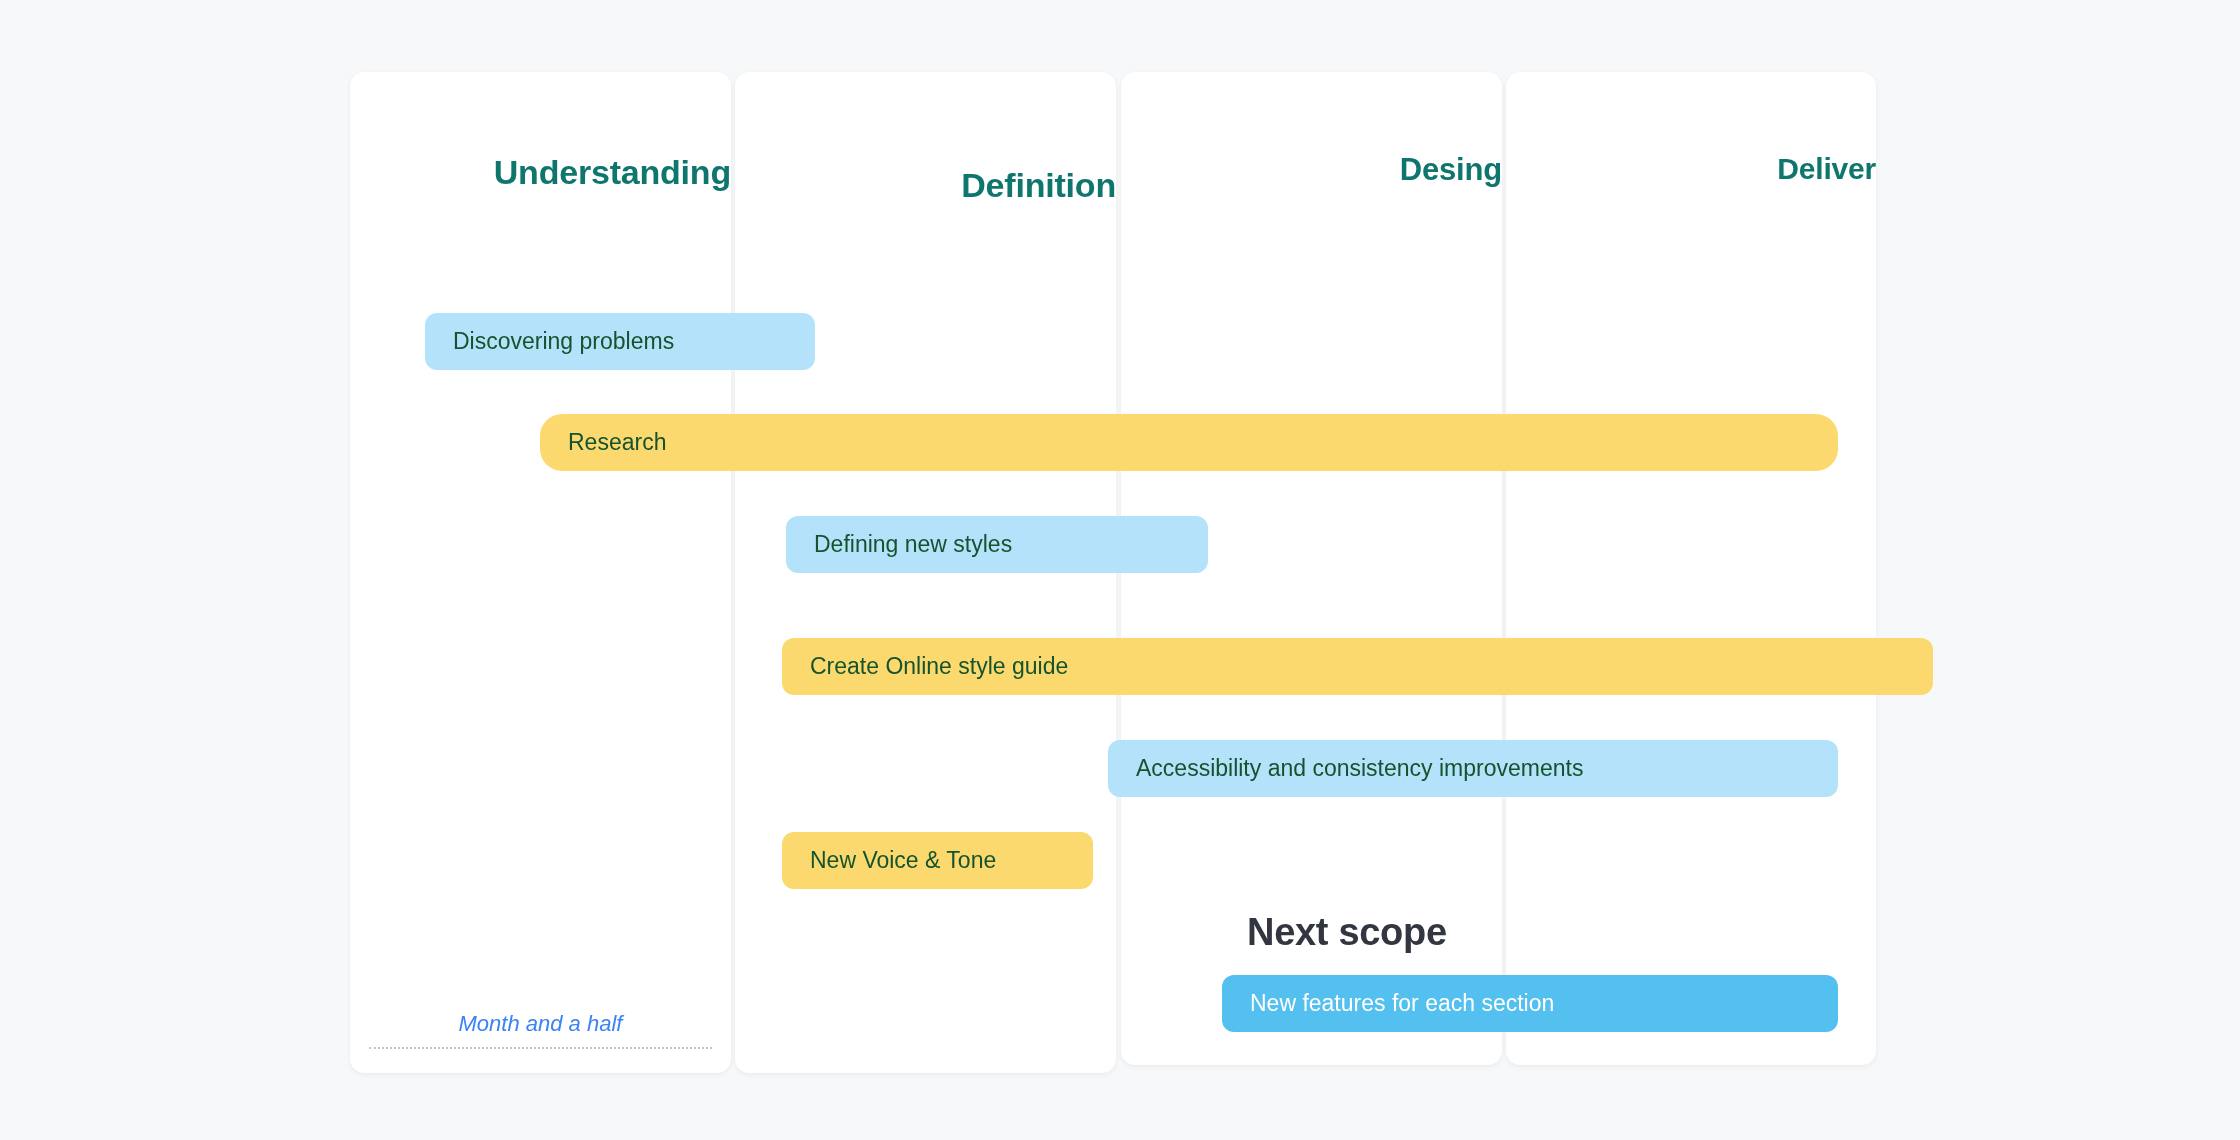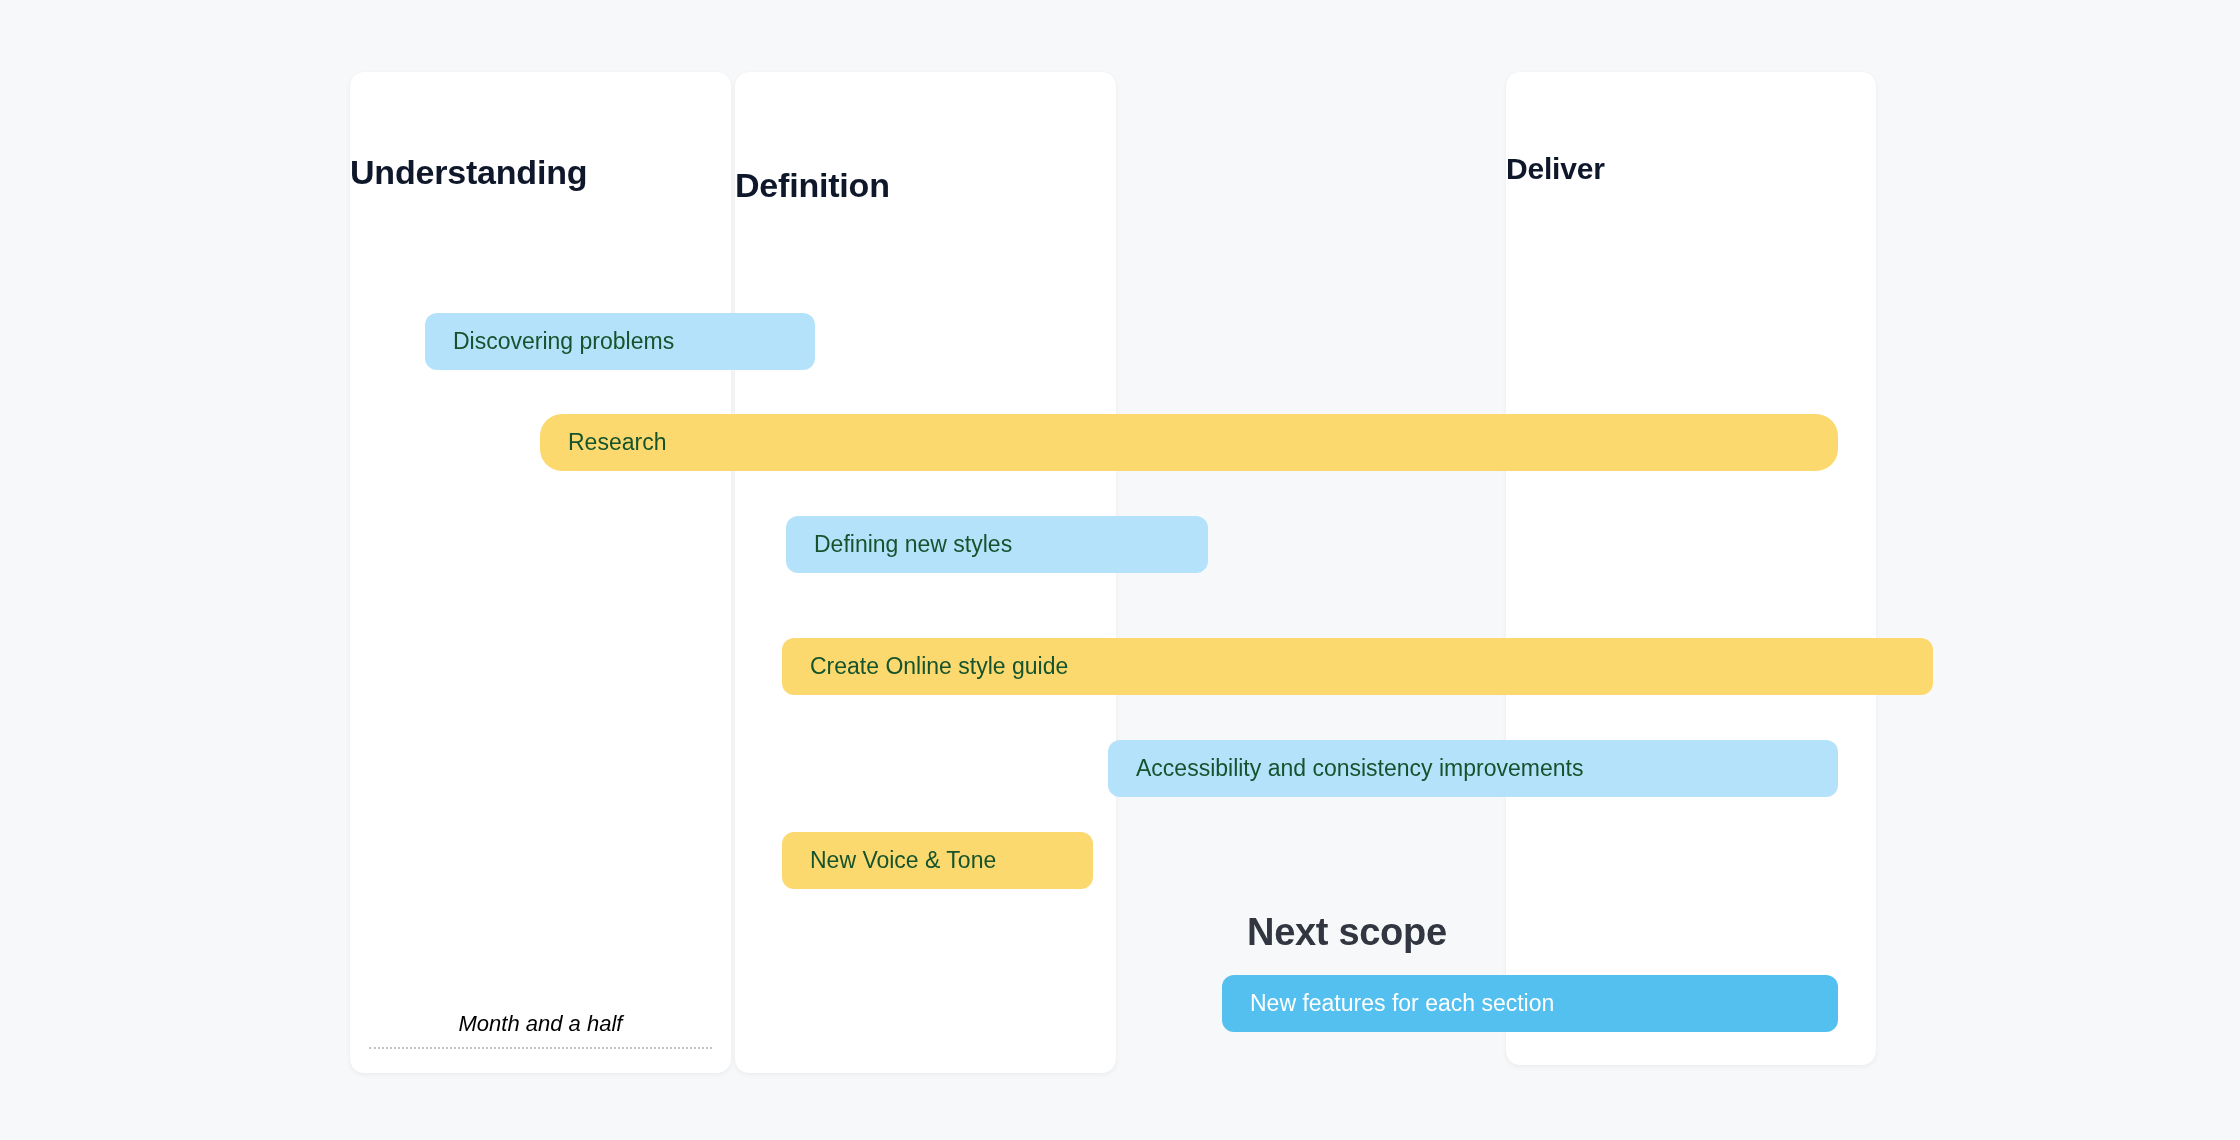--- a/index.html
+++ b/index.html
@@ -37,42 +37,42 @@
   }
   .col-0 { left: 0px;    width: 381px; height: 1001px; }
   .col-1 { left: 385px;  width: 381px; height: 1001px; }
   .col-2 { left: 771px;  width: 381px; height:  993px; }
   .col-3 { left: 1156px; width: 370px; height:  993px; }
 
   .column-title {
     position: absolute;
     left: 0;
     right: 0;
-    text-align: left;
+    text-align: right;
     font-size: 34px;
     font-weight: 700;
-    color: #0f172a;
+    color: #0f766e;
     letter-spacing: -0.2px;
     white-space: nowrap;
   }
   .col-0 .column-title { top: 81px; }
   .col-1 .column-title { top: 94px; }
   .col-2 .column-title { top: 80px; font-size: 31px; }
   .col-3 .column-title { top: 80px; font-size: 30px; }
 
   
   .footnote {
     position: absolute;
     left: 19px;
     bottom: 24px;
     width: 343px;
     text-align: center;
     font-size: 22px;
     font-style: italic;
-    color: #000000;
+    color: #3b82f6;
     padding-bottom: 10px;
     border-bottom: 2px dotted #bfc4cb;
     white-space: nowrap;
   }
 
   
   #bars {
     position: absolute;
     left: 0; top: 0;
     width: 1526px;
@@ -123,20 +123,23 @@
 
   <div class="column col-0">
     <div class="column-title">Understanding</div>
     <div class="footnote">Month and a half</div>
   </div>
 
   <div class="column col-1">
     <div class="column-title">Definition</div>
   </div>
 
+  <div class="column col-2">
+    <div class="column-title">Desing</div>
+  </div>
 
   <div class="column col-3">
     <div class="column-title">Deliver</div>
   </div>
 
   <div id="bars">
 
     <div class="bar blue-light bar-0">Discovering problems</div>
 
     <div class="bar yellow bar-1">Research</div>

